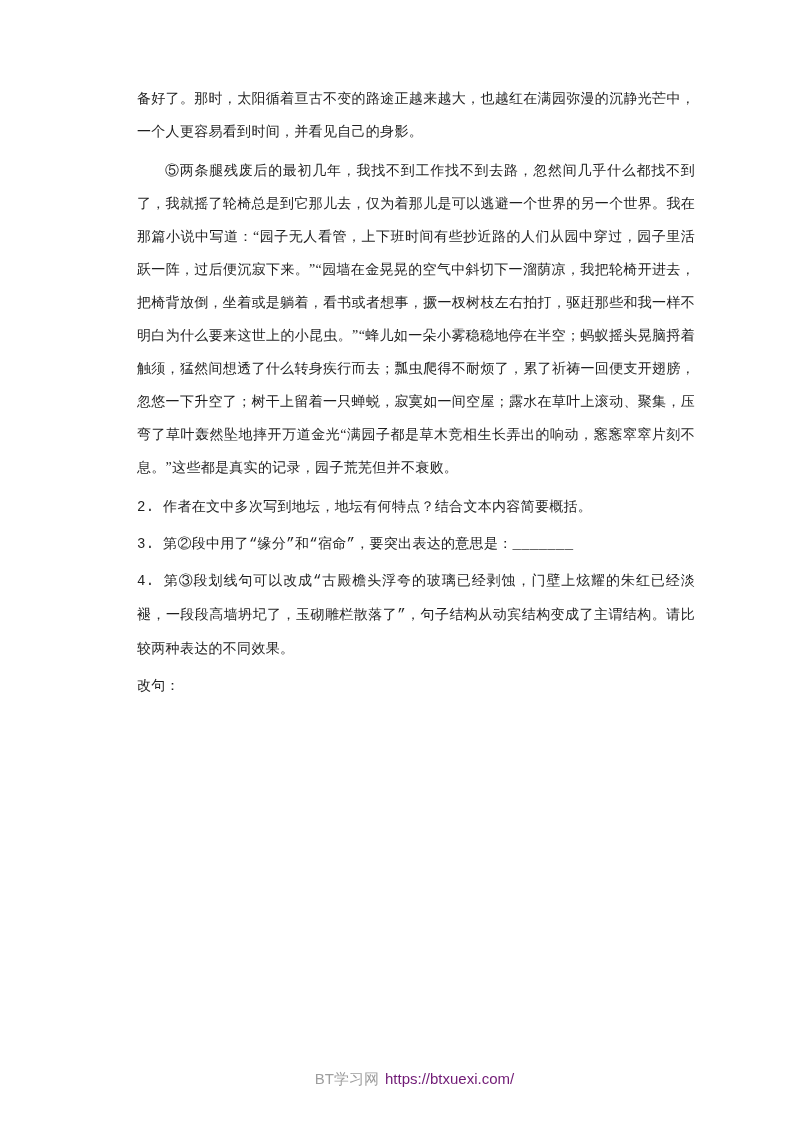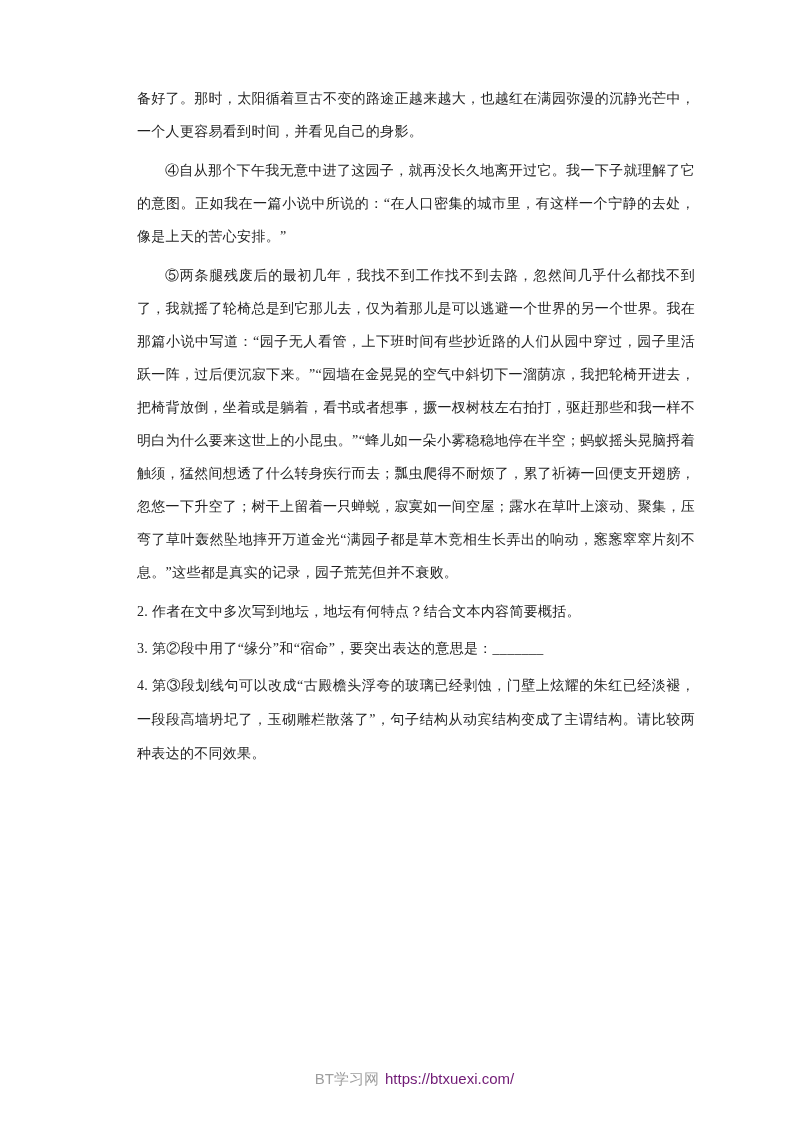--- a/index.html
+++ b/index.html
@@ -37,20 +37,21 @@
   .para.indent { text-indent: 2em; }
   .questions { margin-top: 4px; }
   .q {
     margin: 0 0 3px 0;
     font-size: 14px;
     line-height: 34px;
     text-align: justify;
     text-justify: inter-character;
     letter-spacing: 0.3px;
     word-break: break-all;
+    font-family: Liberation Mono, monospace;
   }
   .footer {
     position: absolute;
     left: 0;
     right: 0;
     top: 1070px;
     text-align: center;
     color: #9e9e9e;
     font-size: 15px;
     font-family: "Liberation Sans", "DejaVu Sans", sans-serif;
@@ -60,28 +61,28 @@
 </style>
 </head>
 <body>
 
 <div class="page">
 
   <div class="content">
 
     <div class="passage">
       <p class="para">备好了。那时，太阳循着亘古不变的路途正越来越大，也越红在满园弥漫的沉静光芒中，一个人更容易看到时间，并看见自己的身影。</p>
-      <p class="para indent">④自从那个下午我无意中进了这园子，就再没长久地离开过它。我一下子就理解了它的意图。正如我在一篇小说中所说的：“在人口密集的城市里，有这样一个宁静的去处，像是上天的苦心安排。”</p>
       <p class="para indent">⑤两条腿残废后的最初几年，我找不到工作找不到去路，忽然间几乎什么都找不到了，我就摇了轮椅总是到它那儿去，仅为着那儿是可以逃避一个世界的另一个世界。我在那篇小说中写道：“园子无人看管，上下班时间有些抄近路的人们从园中穿过，园子里活跃一阵，过后便沉寂下来。”“园墙在金晃晃的空气中斜切下一溜荫凉，我把轮椅开进去，把椅背放倒，坐着或是躺着，看书或者想事，撅一杈树枝左右拍打，驱赶那些和我一样不明白为什么要来这世上的小昆虫。”“蜂儿如一朵小雾稳稳地停在半空；蚂蚁摇头晃脑捋着触须，猛然间想透了什么转身疾行而去；瓢虫爬得不耐烦了，累了祈祷一回便支开翅膀，忽悠一下升空了；树干上留着一只蝉蜕，寂寞如一间空屋；露水在草叶上滚动、聚集，压弯了草叶轰然坠地摔开万道金光“满园子都是草木竞相生长弄出的响动，窸窸窣窣片刻不息。”这些都是真实的记录，园子荒芜但并不衰败。</p>
     </div>
 
     <div class="questions">
       <p class="q">2. 作者在文中多次写到地坛，地坛有何特点？结合文本内容简要概括。</p>
       <p class="q">3. 第②段中用了“缘分”和“宿命”，要突出表达的意思是：_______</p>
       <p class="q">4. 第③段划线句可以改成“古殿檐头浮夸的玻璃已经剥蚀，门壁上炫耀的朱红已经淡褪，一段段高墙坍圮了，玉砌雕栏散落了”，句子结构从动宾结构变成了主谓结构。请比较两种表达的不同效果。</p>
+      <p class="q">改句：</p>
     </div>
 
   </div>
 
   <div class="footer">
     <span class="site">BT学习网</span><a class="url">https://btxuexi.com/</a>
   </div>
 
 </div>
 

